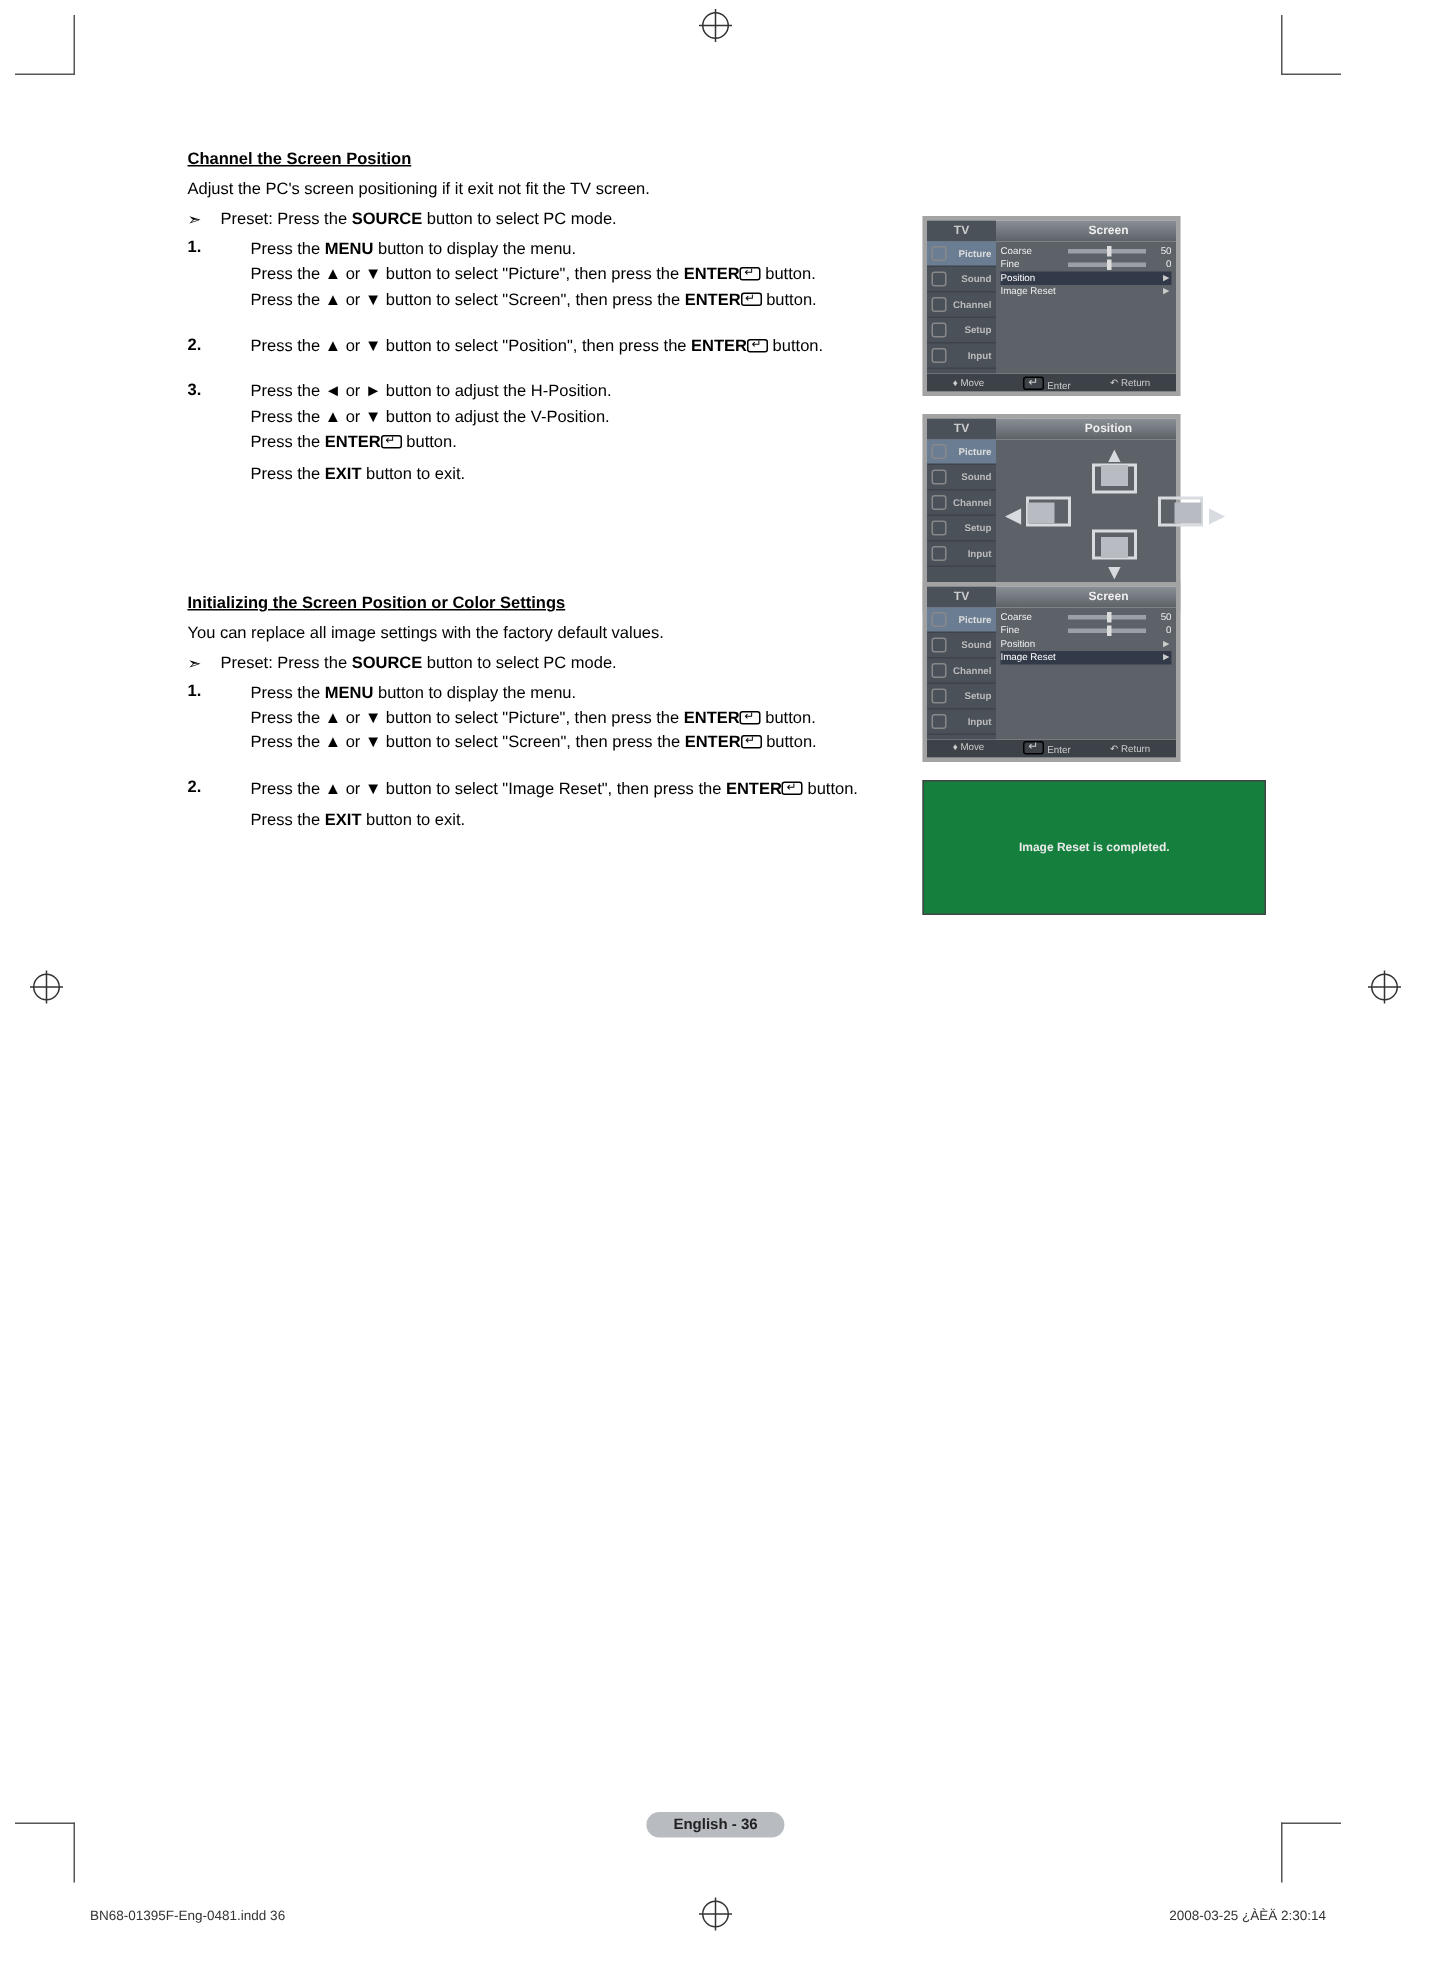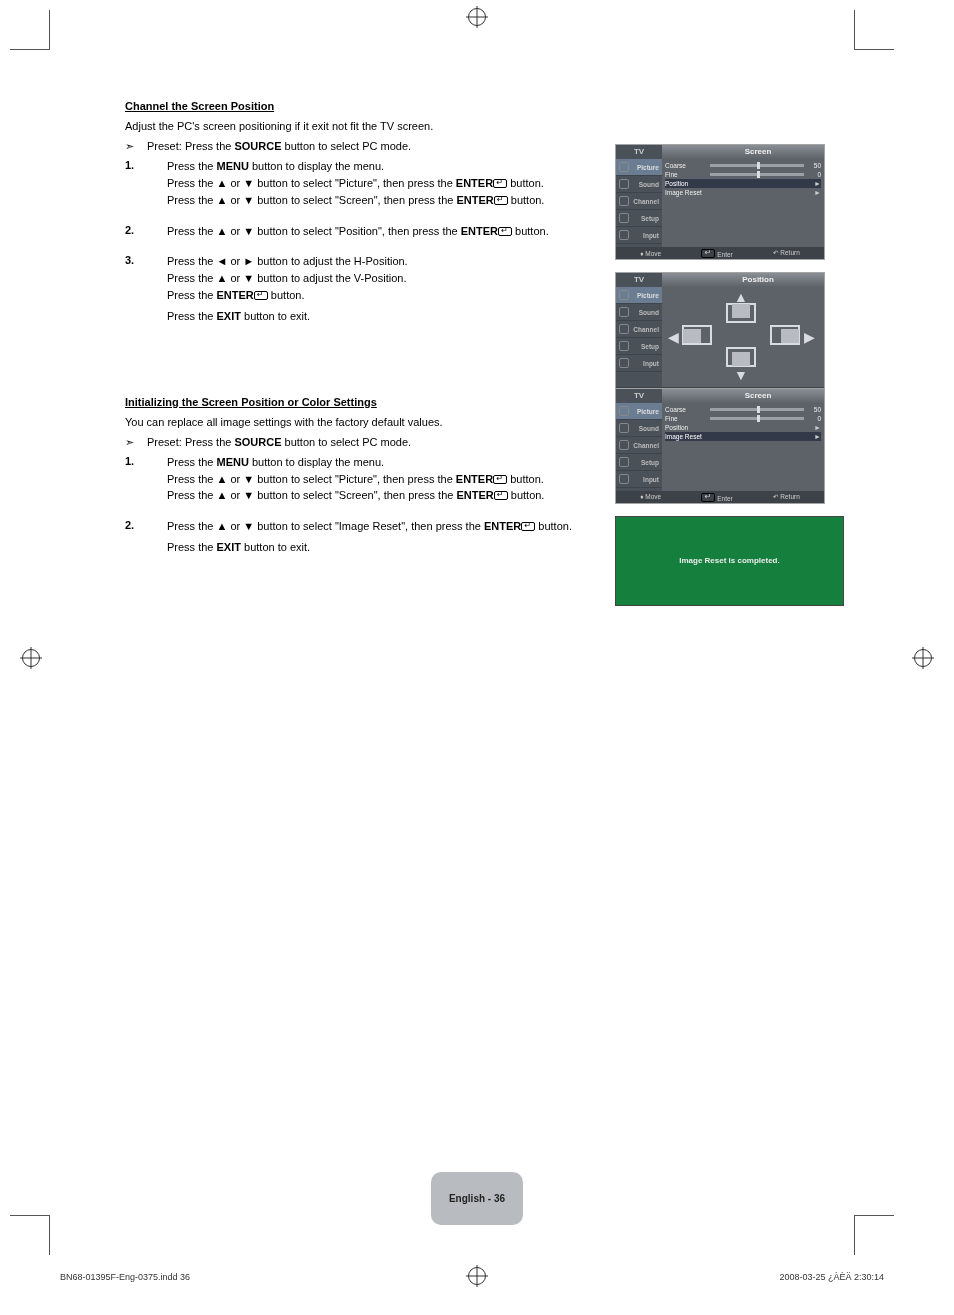--- a/index.html
+++ b/index.html
@@ -37,21 +37,21 @@
   ol.steps > li .body { flex: 1; margin-left: 20px; }
   .line { margin-bottom: 2px; line-height: 1.35; }
   .exit { margin-top: 6px; }
 
   b { font-weight: bold; }
 
   .enter-ic { display:inline-block; width:14px; height:9px; border:1px solid #000; border-radius:2px; position:relative; top:1px; }
   .enter-ic::after { content:"↵"; font-size:8px; position:absolute; left:2px; top:-2px; }
 
   
-  .osd { width: 210px; background: #e5e5e5; border: 1px solid #a3a3a3; margin-bottom: 12px; font-size: 7px; color: #eee; }
+  .osd { width: 172px; background: #e5e5e5; border: 3px solid #a3a3a3; margin-bottom: 12px; font-size: 7px; color: #eee; }
   .osd .hdr { display:flex; height:14px; }
   .osd .hdr .tv { width:46px; background:#4a5158; color:#ccc; font-weight:bold; text-align:center; line-height:14px; font-size:8px; }
   .osd .hdr .title { flex:1; background: linear-gradient(#8a8f95,#5d6268); text-align:center; line-height:14px; font-weight:bold; font-size:8px;padding-left:30px; }
   .osd .content { display:flex; min-height: 88px; }
   .osd .sidebar { width:46px; background:#4a5158; display:flex; flex-direction:column; }
   .osd .sb-item { height:17px; line-height:17px; text-align:right; padding-right:3px; font-size:6.5px; color:#bbb; border-bottom:1px solid #3e444a; font-weight:bold; position:relative; }
   .osd .sb-item.active { background:#6a7d92; color:#ddd; }
   .osd .sb-item .ic { position:absolute; left:3px; top:3px; width:10px; height:10px; border:1px solid #888; border-radius:2px; }
   .osd .main { flex:1; background:#5d6268; padding:2px 3px; position:relative; }
   .osd .row { display:flex; align-items:center; height:9px; font-size:6.5px; }
@@ -67,21 +67,21 @@
   
   .pos-area { flex:1; background:#5d6268; position:relative; }
   .pos-arrow { position:absolute; color:#d8dce0; font-size:14px; }
   .pos-box { position:absolute; border:2px solid #d8dce0; }
   .pos-box .inner { position:absolute; background:#b8bcc2; }
 
   
   .reset-box { width:229px; height:90px; background:#15803d; border:1px solid #444; display:flex; align-items:center; justify-content:center; color:#eaeaea; font-size:8px; font-weight:bold; }
 
   
-  .page-label { position:absolute; left:50%; bottom:90px; transform:translateX(-50%); background:#b8bcc1; border-radius:10px; padding:21px 18px; font-size:10px; font-weight:bold; color:#222; }
+  .page-label { position:absolute; left:50%; bottom:90px; transform:translateX(-50%); background:#b8bcc1; border-radius:10px; padding:3px 18px; font-size:10px; font-weight:bold; color:#222; }
 
   
   .foot-left { position:absolute; left:60px; bottom:33px; font-size:9px; color:#333; }
   .foot-right { position:absolute; right:70px; bottom:33px; font-size:9px; color:#333; }
 </style>
 </head>
 <body>
 
 <div class="crop-tl"></div>
 <div class="crop-tr"></div>
@@ -289,14 +289,14 @@
 
       <div class="reset-box">
         <span>Image Reset is completed.</span>
       </div>
     </div>
   </div>
 
 </div>
 
 <div class="page-label">English - 36</div>
-<div class="foot-left">BN68-01395F-Eng-0375.indd   36</div>
+<div class="foot-left">BN68-01395F-Eng-0481.indd   36</div>
 <div class="foot-right">2008-03-25   ¿ÀÈÄ 2:30:14</div>
 
 </body></html>

